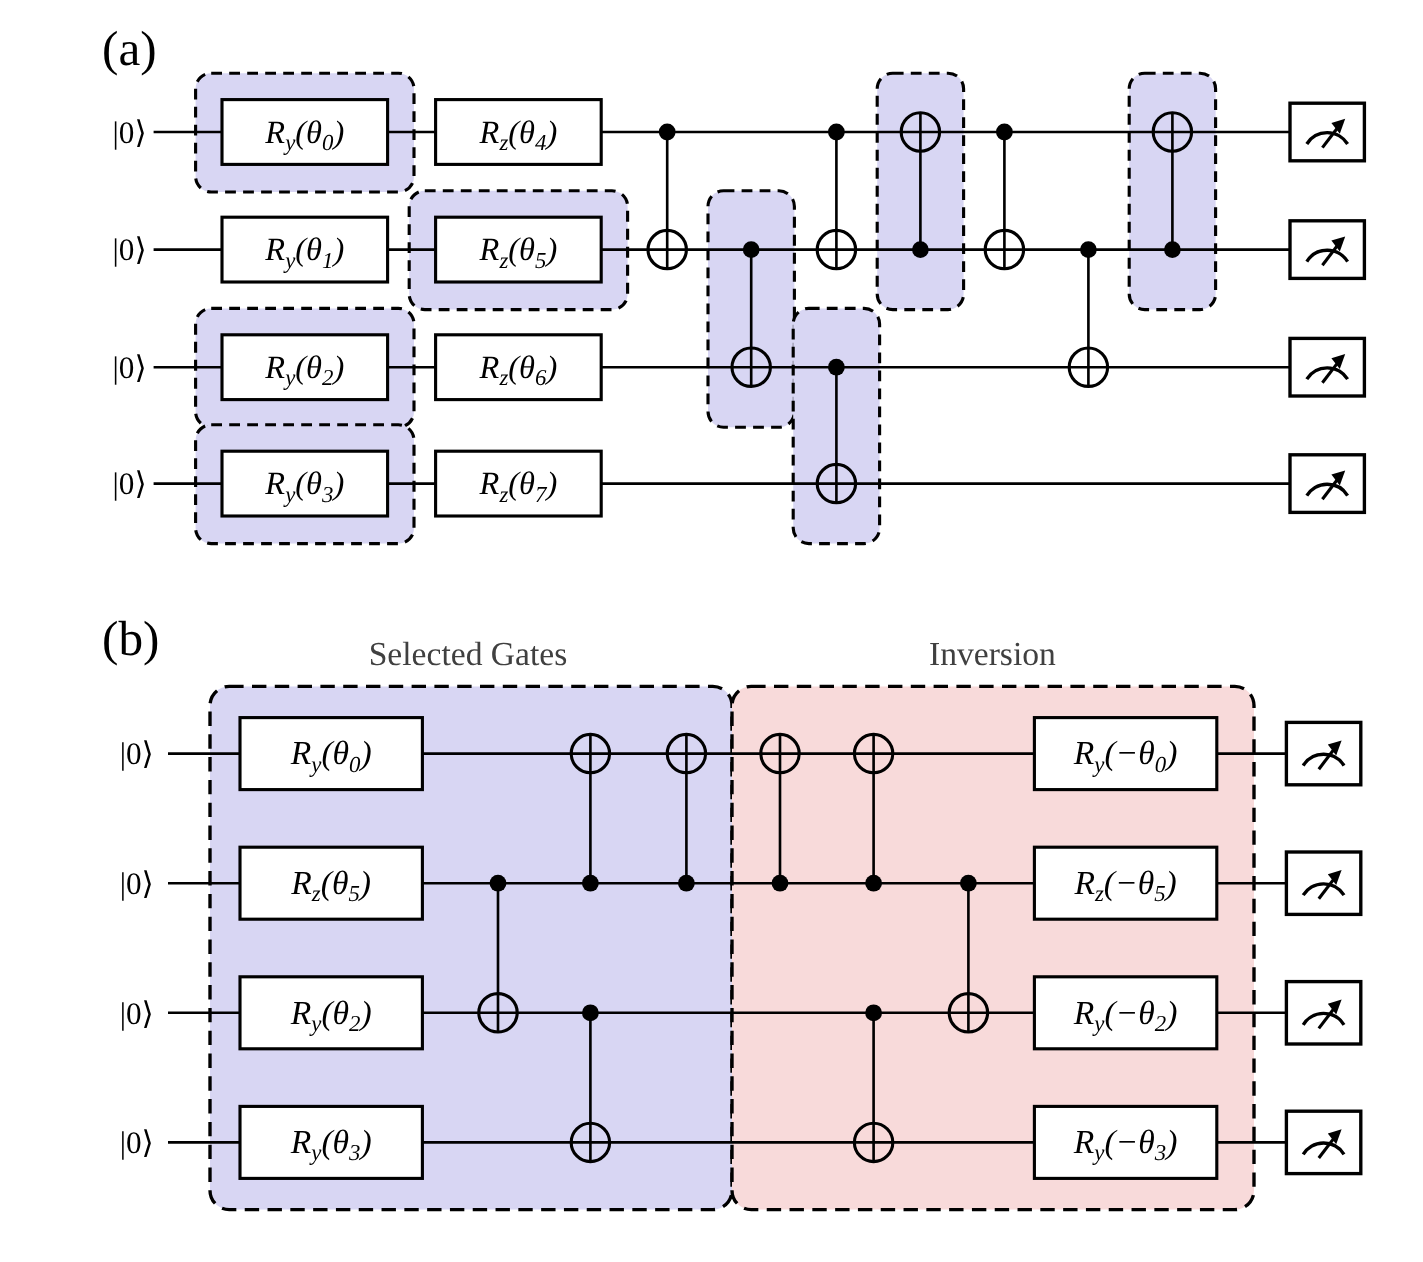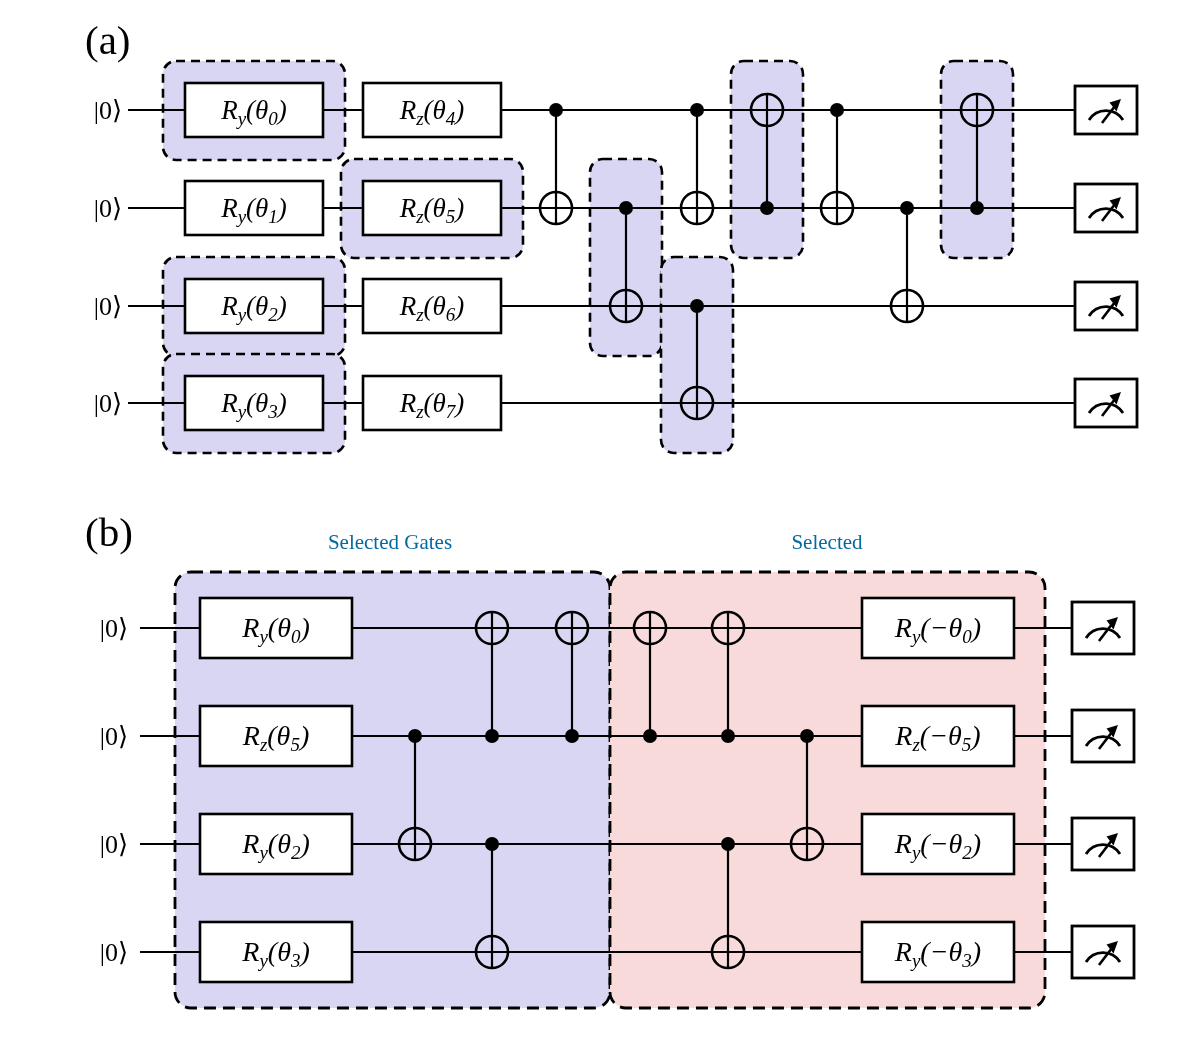--- a/index.html
+++ b/index.html
@@ -1,35 +1,35 @@
 <!DOCTYPE html>
 <html><head>
 <meta charset="utf-8">
 <style>
   html,body{margin:0;padding:0;background:#fff}
   .figure{position:relative;width:1186px;height:1052px;background:#fff;overflow:hidden;
           font-family:"Liberation Serif","DejaVu Serif",serif}
   .panel-label{position:absolute;font-size:41px;color:#000;line-height:1}
   .label-a{left:85px;top:20px}
   .label-b{left:85px;top:512px}
-  .region-title{position:absolute;font-size:21px;color:#0369a1;transform:translateX(-50%);
+  .region-title{position:absolute;font-size:28px;color:#404040;transform:translateX(-50%);
                 white-space:nowrap;line-height:1}
   .title-selected{left:390px;top:532px}
   .title-inversion{left:827px;top:532px}
   svg{position:absolute;left:0;top:0}
   svg text{font-family:"Liberation Serif","DejaVu Serif","DejaVu Sans",serif;fill:#000}
 </style>
 </head>
 <body>
 
 <div class="figure">
   <div class="panel-label label-a">(a)</div>
   <div class="panel-label label-b">(b)</div>
   <div class="region-title title-selected">Selected Gates</div>
-  <div class="region-title title-inversion">Selected</div>
+  <div class="region-title title-inversion">Inversion</div>
   <svg id="circuit-svg" width="1186" height="1052" viewBox="0 0 1186 1052">
       <rect x="163" y="61" width="182" height="99" rx="13" ry="13" fill="#d8d6f3" stroke="#000000" stroke-width="2.6" stroke-dasharray="9 6"></rect>
       <rect x="163" y="257" width="182" height="99" rx="13" ry="13" fill="#d8d6f3" stroke="#000000" stroke-width="2.6" stroke-dasharray="9 6"></rect>
       <rect x="163" y="354" width="182" height="99" rx="13" ry="13" fill="#d8d6f3" stroke="#000000" stroke-width="2.6" stroke-dasharray="9 6"></rect>
       <rect x="341" y="159" width="182" height="99" rx="13" ry="13" fill="#d8d6f3" stroke="#000000" stroke-width="2.6" stroke-dasharray="9 6"></rect>
       <rect x="590" y="159" width="72" height="197" rx="13" ry="13" fill="#d8d6f3" stroke="#000000" stroke-width="2.6" stroke-dasharray="9 6"></rect>
       <rect x="661" y="257" width="72" height="196" rx="13" ry="13" fill="#d8d6f3" stroke="#000000" stroke-width="2.6" stroke-dasharray="9 6"></rect>
       <rect x="731" y="61" width="72" height="197" rx="13" ry="13" fill="#d8d6f3" stroke="#000000" stroke-width="2.6" stroke-dasharray="9 6"></rect>
       <rect x="941" y="61" width="72" height="197" rx="13" ry="13" fill="#d8d6f3" stroke="#000000" stroke-width="2.6" stroke-dasharray="9 6"></rect>
       <line x1="128" y1="110" x2="1076" y2="110" stroke="#000000" stroke-width="2.2"></line>

